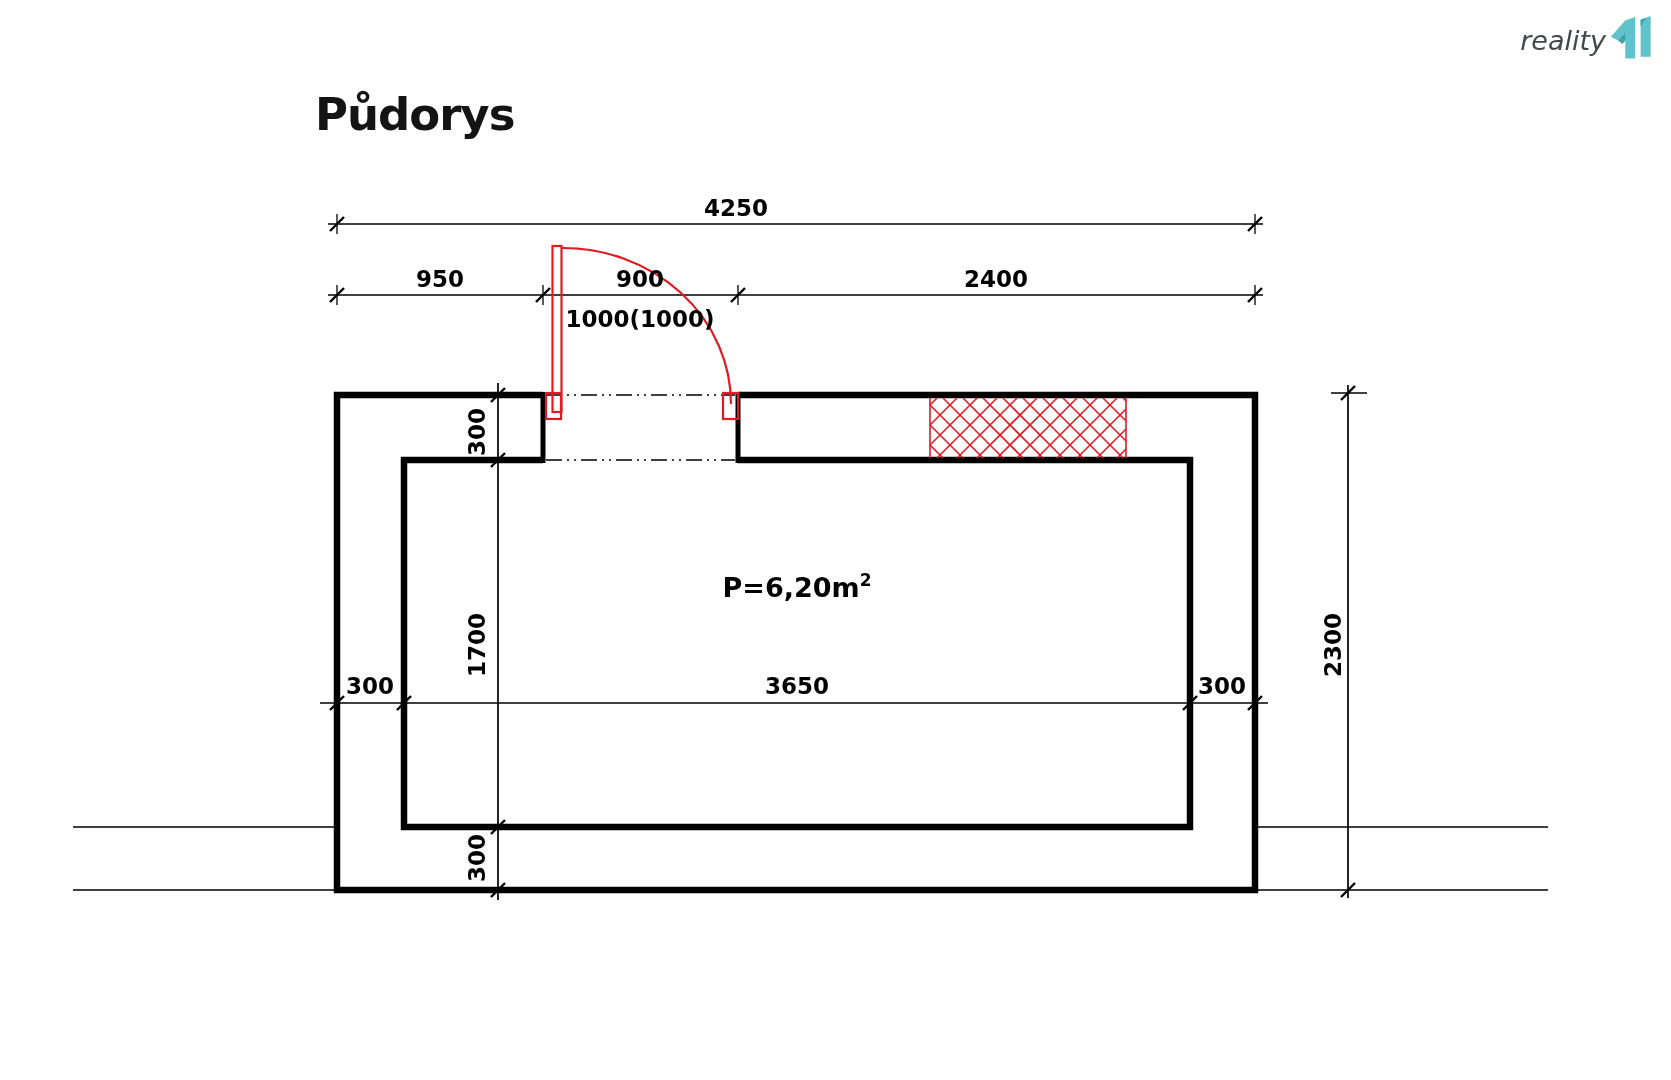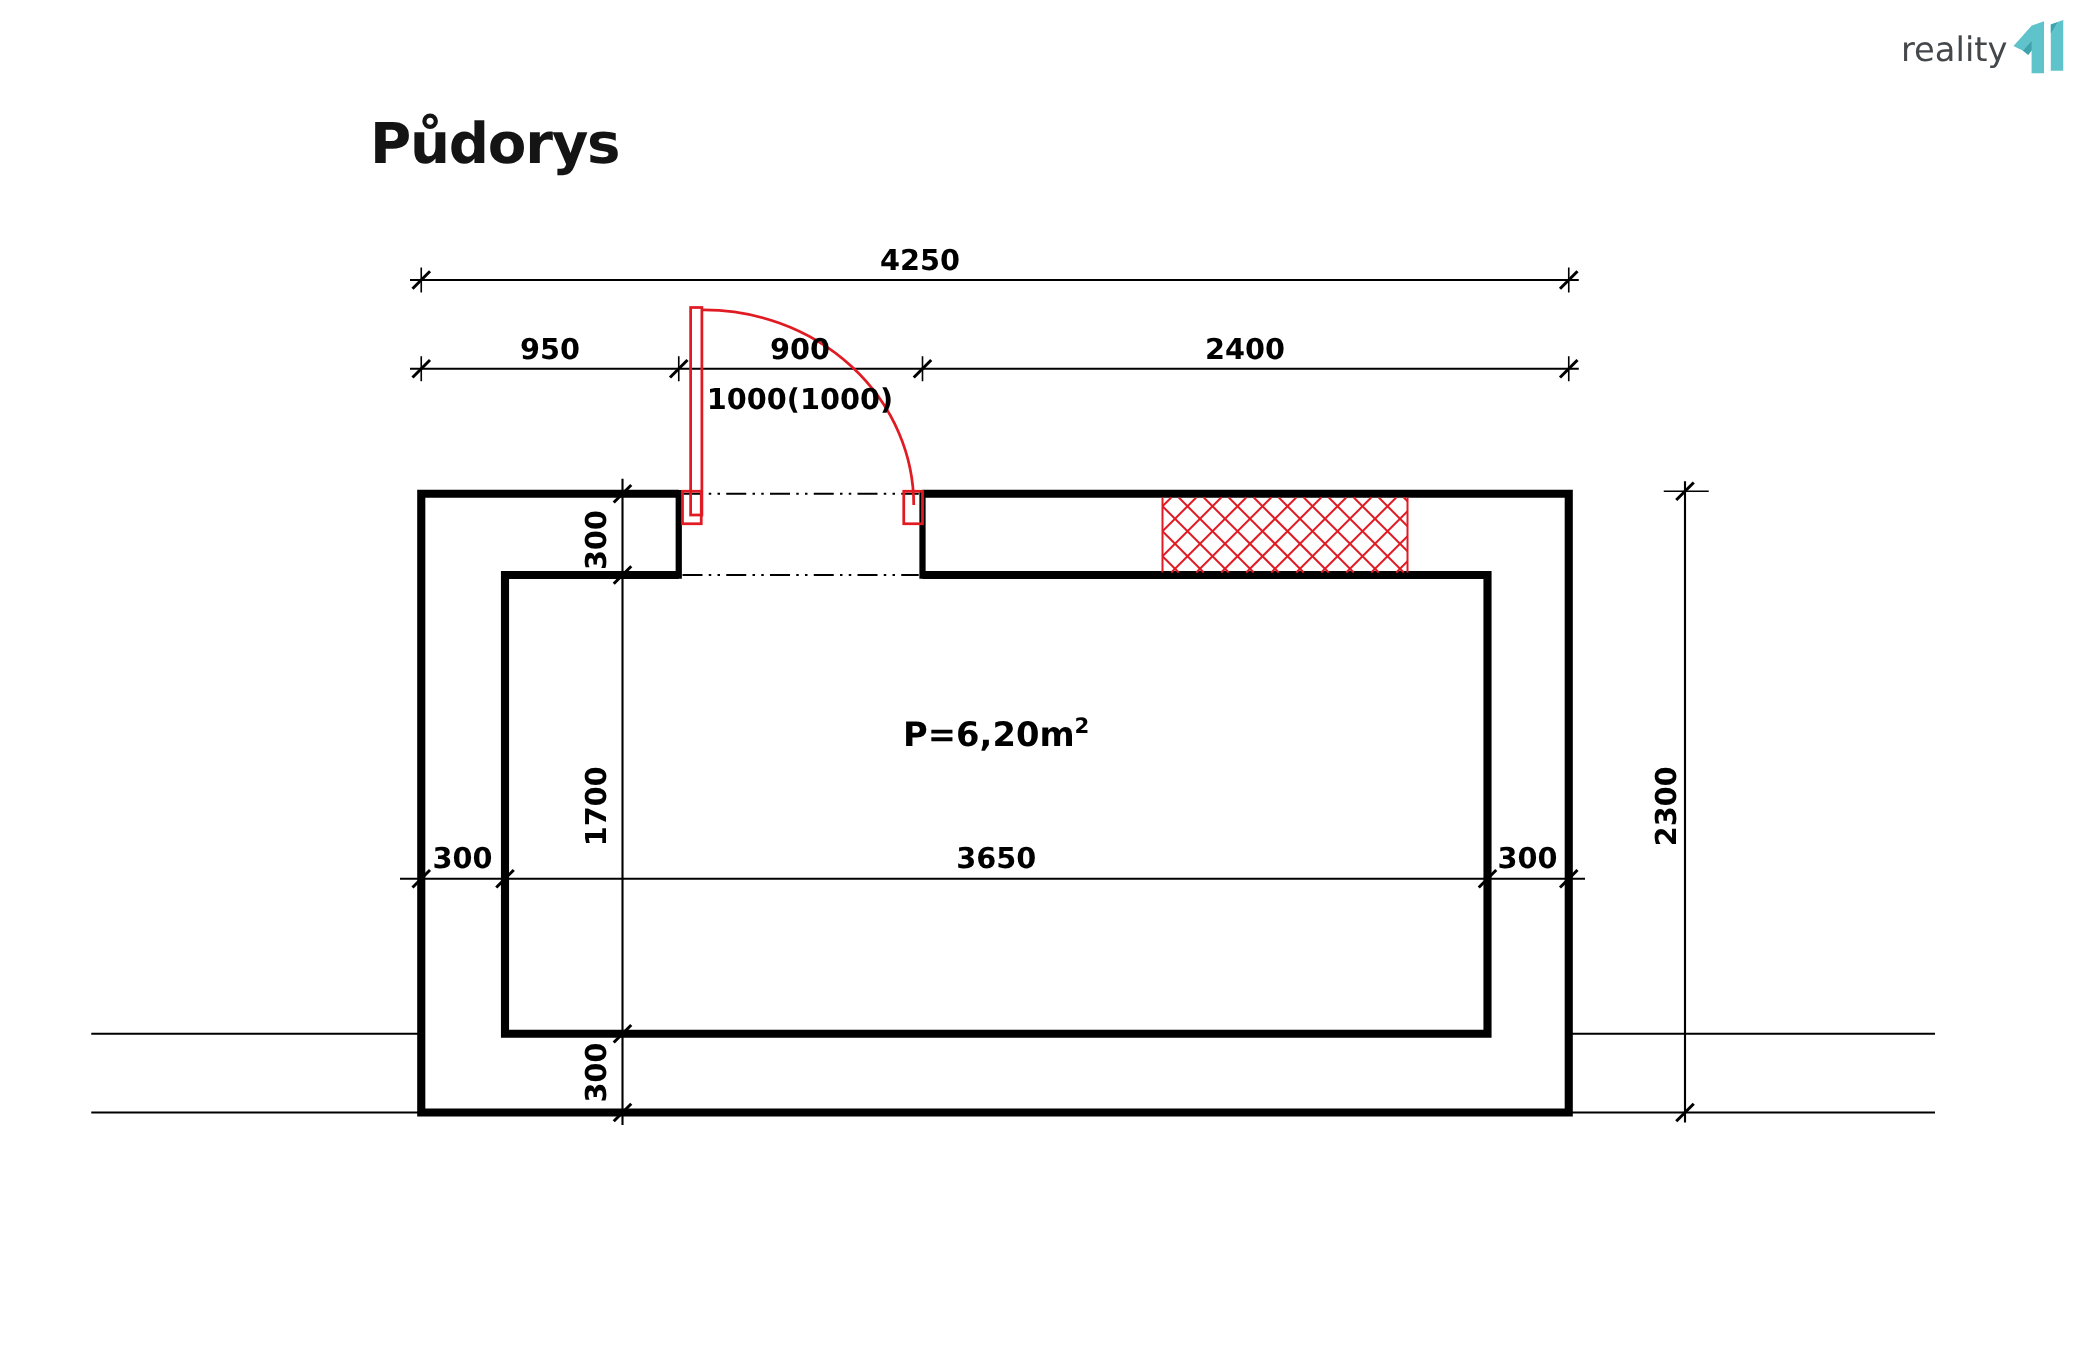--- a/index.html
+++ b/index.html
@@ -1,21 +1,21 @@
 <!DOCTYPE html>
 <html><head>
 <meta charset="utf-8">
 <style>
   html,body{margin:0;padding:0;background:#ffffff;}
   .page{position:relative;width:1671px;height:1080px;background:#fff;overflow:hidden;
         font-family:"DejaVu Sans",sans-serif;}
-  .title{position:absolute;left:296px;top:88px;font-size:45px;font-weight:bold;
+  .title{position:absolute;left:315px;top:88px;font-size:45px;font-weight:bold;
          color:#141414;letter-spacing:-1px;}
   .logo{position:absolute;top:8px;right:15px;display:flex;align-items:flex-end;}
-  .logo-text{font-size:27px;font-weight:500;color:#45484b;margin:0 3px 6px 0;letter-spacing:0px;}
+  .logo-text{font-size:27px;font-weight:500;color:#45484b;margin:0 3px 6px 0;letter-spacing:0px;font-style:italic;}
   svg.plan{position:absolute;left:0;top:0;}
   .lbl{font-family:"DejaVu Sans",sans-serif;font-size:23px;font-weight:bold;fill:#000;}
   .area{font-family:"DejaVu Sans",sans-serif;font-size:27px;font-weight:bold;fill:#000;}
   .thin{stroke:#000;stroke-width:1.7;fill:none;}
   .wall{stroke:#000;stroke-width:6.5;fill:none;stroke-linejoin:miter;stroke-linecap:butt;}
   .tick{stroke:#000;stroke-width:2.4;}
   .stub{stroke:#000;stroke-width:1.3;}
   .dash{stroke:#000;stroke-width:1.6;fill:none;stroke-dasharray:16 5 2 5 2 5;}
   .red{stroke:#e01b24;stroke-width:2.2;fill:none;}
   .hatch{stroke:#e01b24;stroke-width:1.6;}

